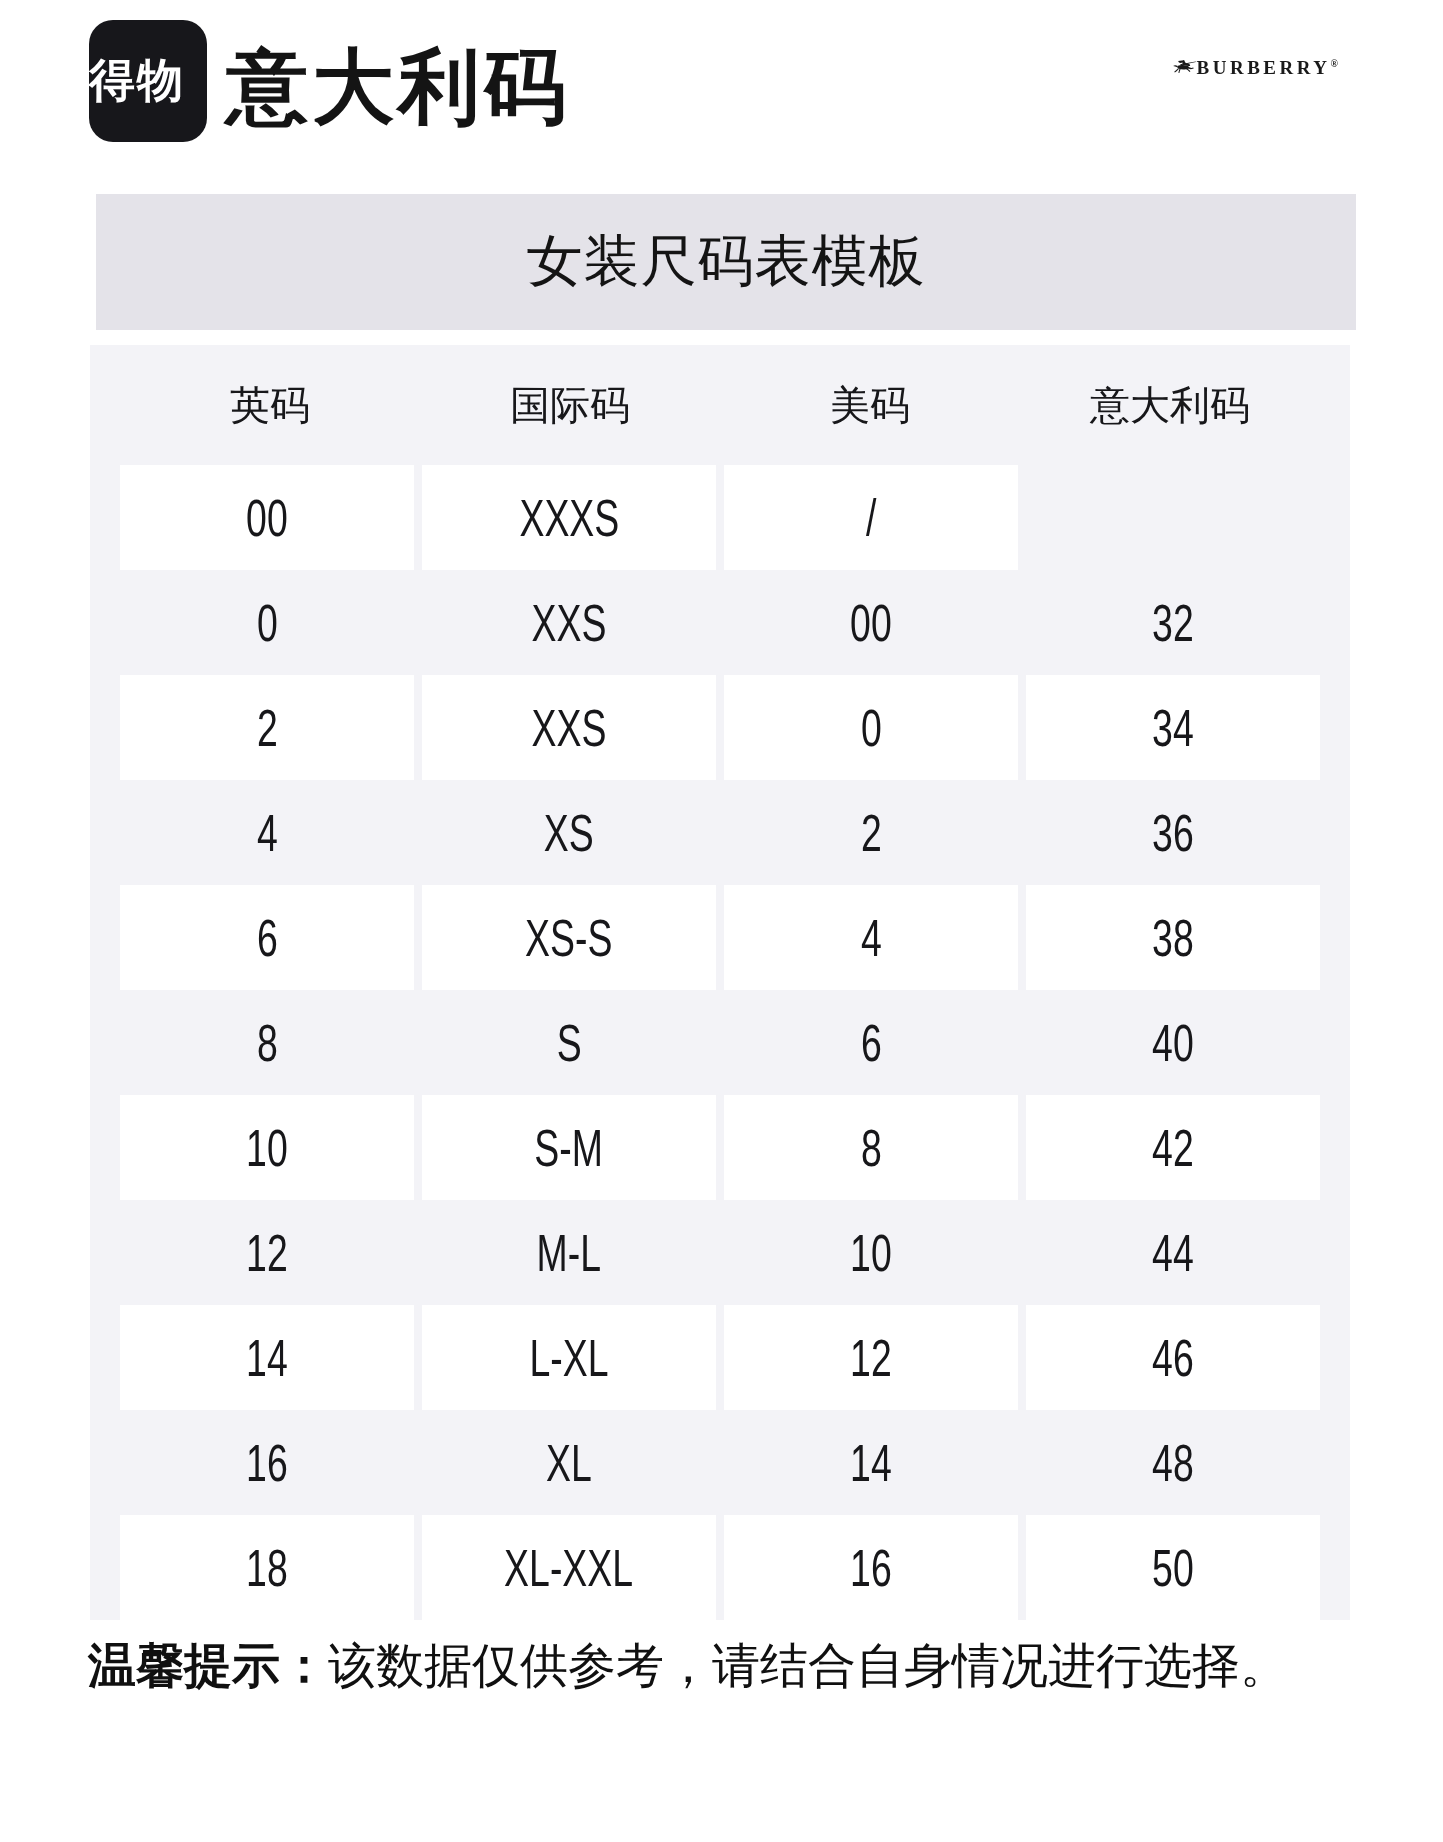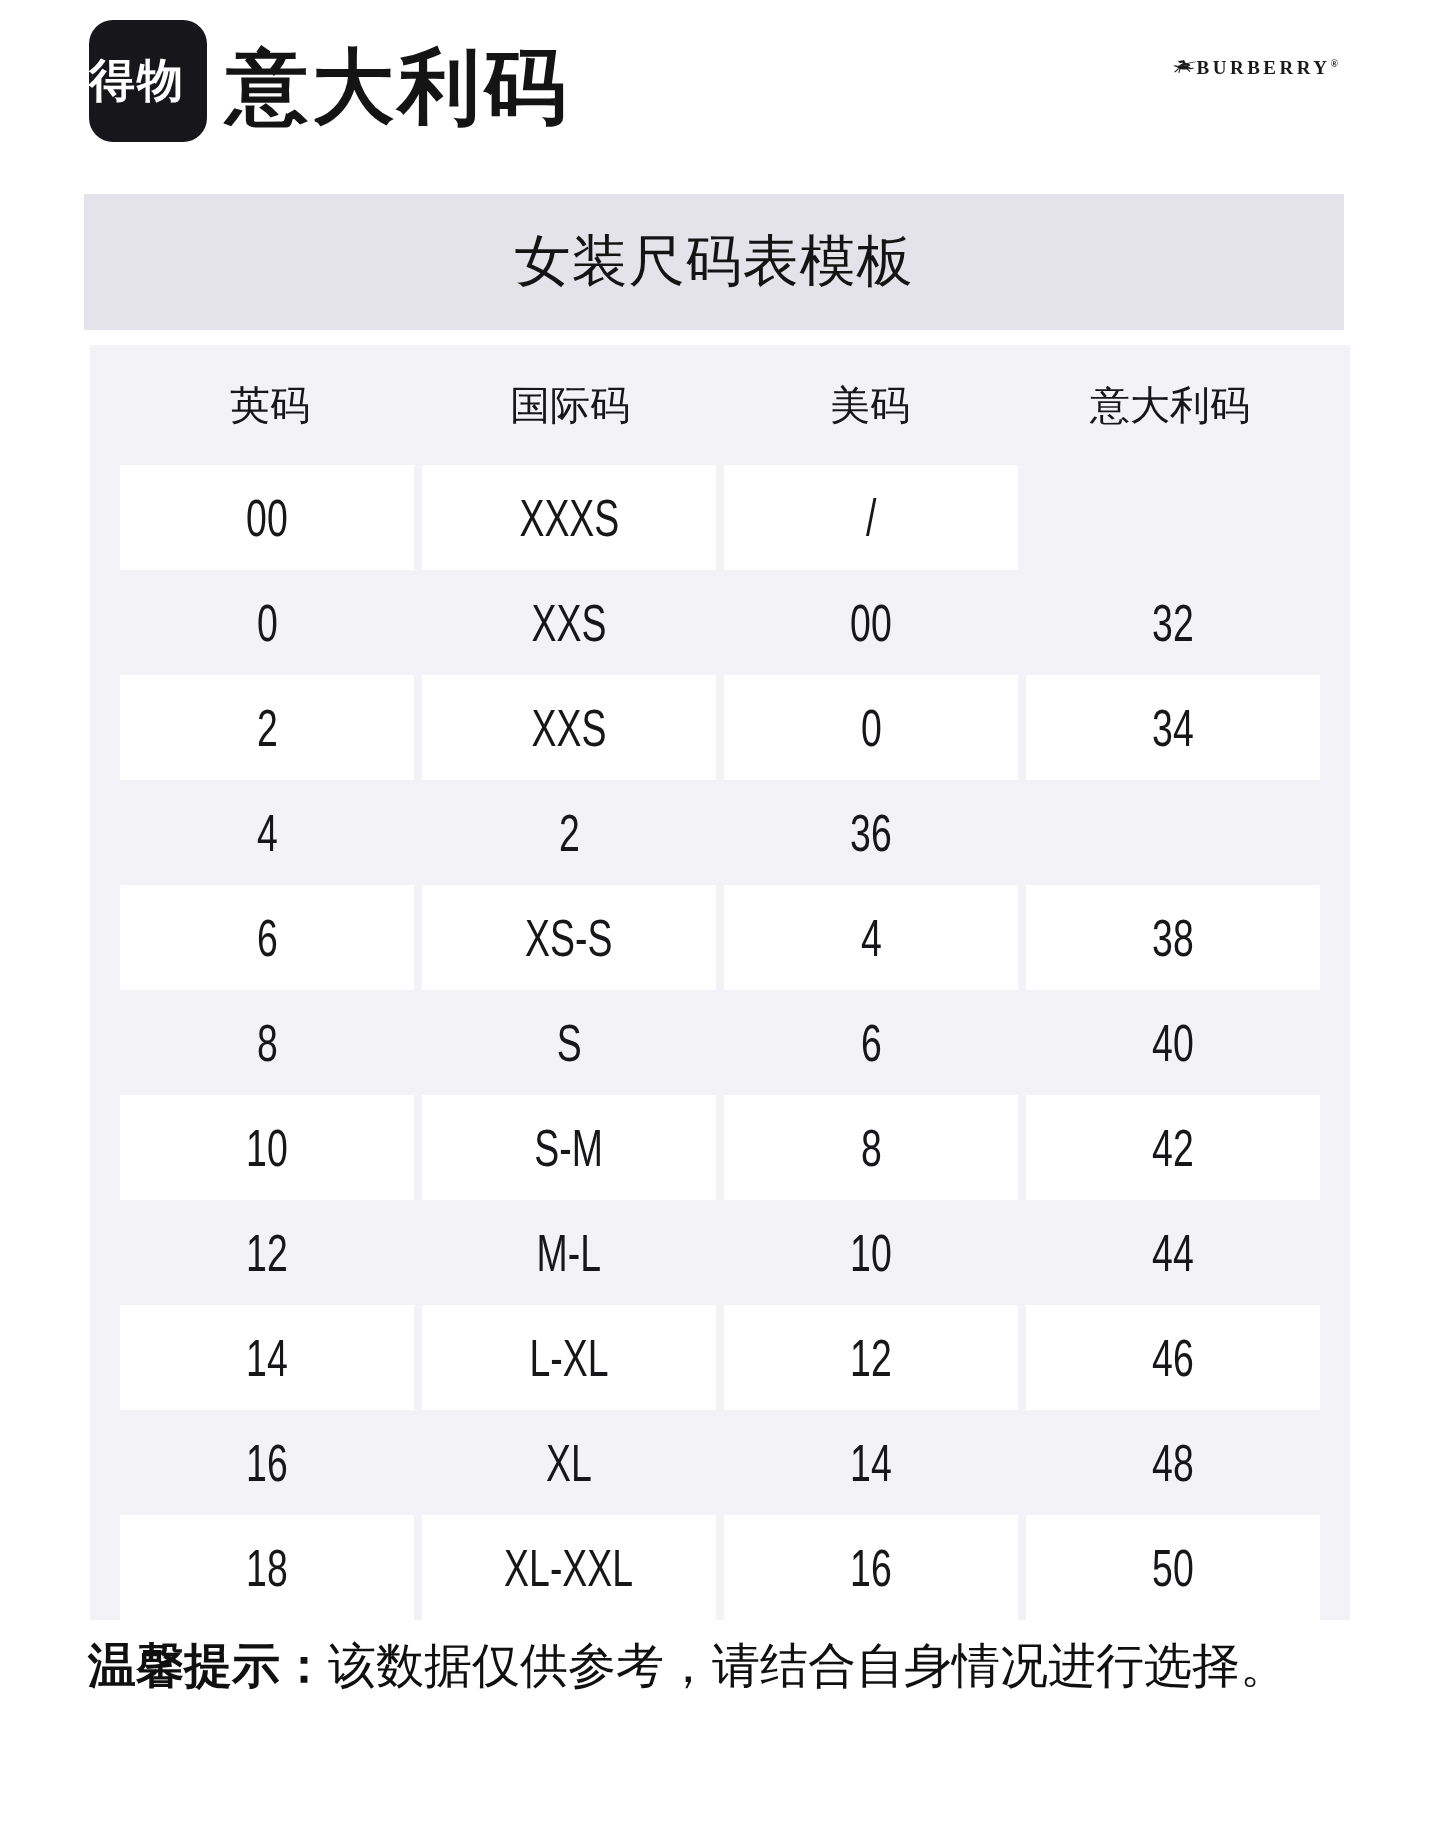--- a/index.html
+++ b/index.html
@@ -62,21 +62,21 @@
   }
   .brand-name .reg {
     font-size: 10px;
     vertical-align: super;
     letter-spacing: 0;
   }
 
   
   .banner {
     position: absolute;
-    left: 84px; top: 194px;
+    left: 96px; top: 194px;
     width: 1260px; height: 136px;
     background: #e4e3e9;
     display: flex; align-items: center; justify-content: center;
   }
   .banner-title {
     font-size: 56px;
     color: #141414;
     letter-spacing: 1px;
   }
 
@@ -216,20 +216,23 @@
           </div>
           <div class="cell">
             <span class="cnd">34</span>
           </div>
         </div>
         <div class="row">
           <div class="cell">
             <span class="cnd">4</span>
           </div>
           <div class="cell">
+            <span class="cnd">XS</span>
+          </div>
+          <div class="cell">
             <span class="cnd">2</span>
           </div>
           <div class="cell">
             <span class="cnd">36</span>
           </div>
         </div>
         <div class="row white">
           <div class="cell">
             <span class="cnd">6</span>
           </div>

